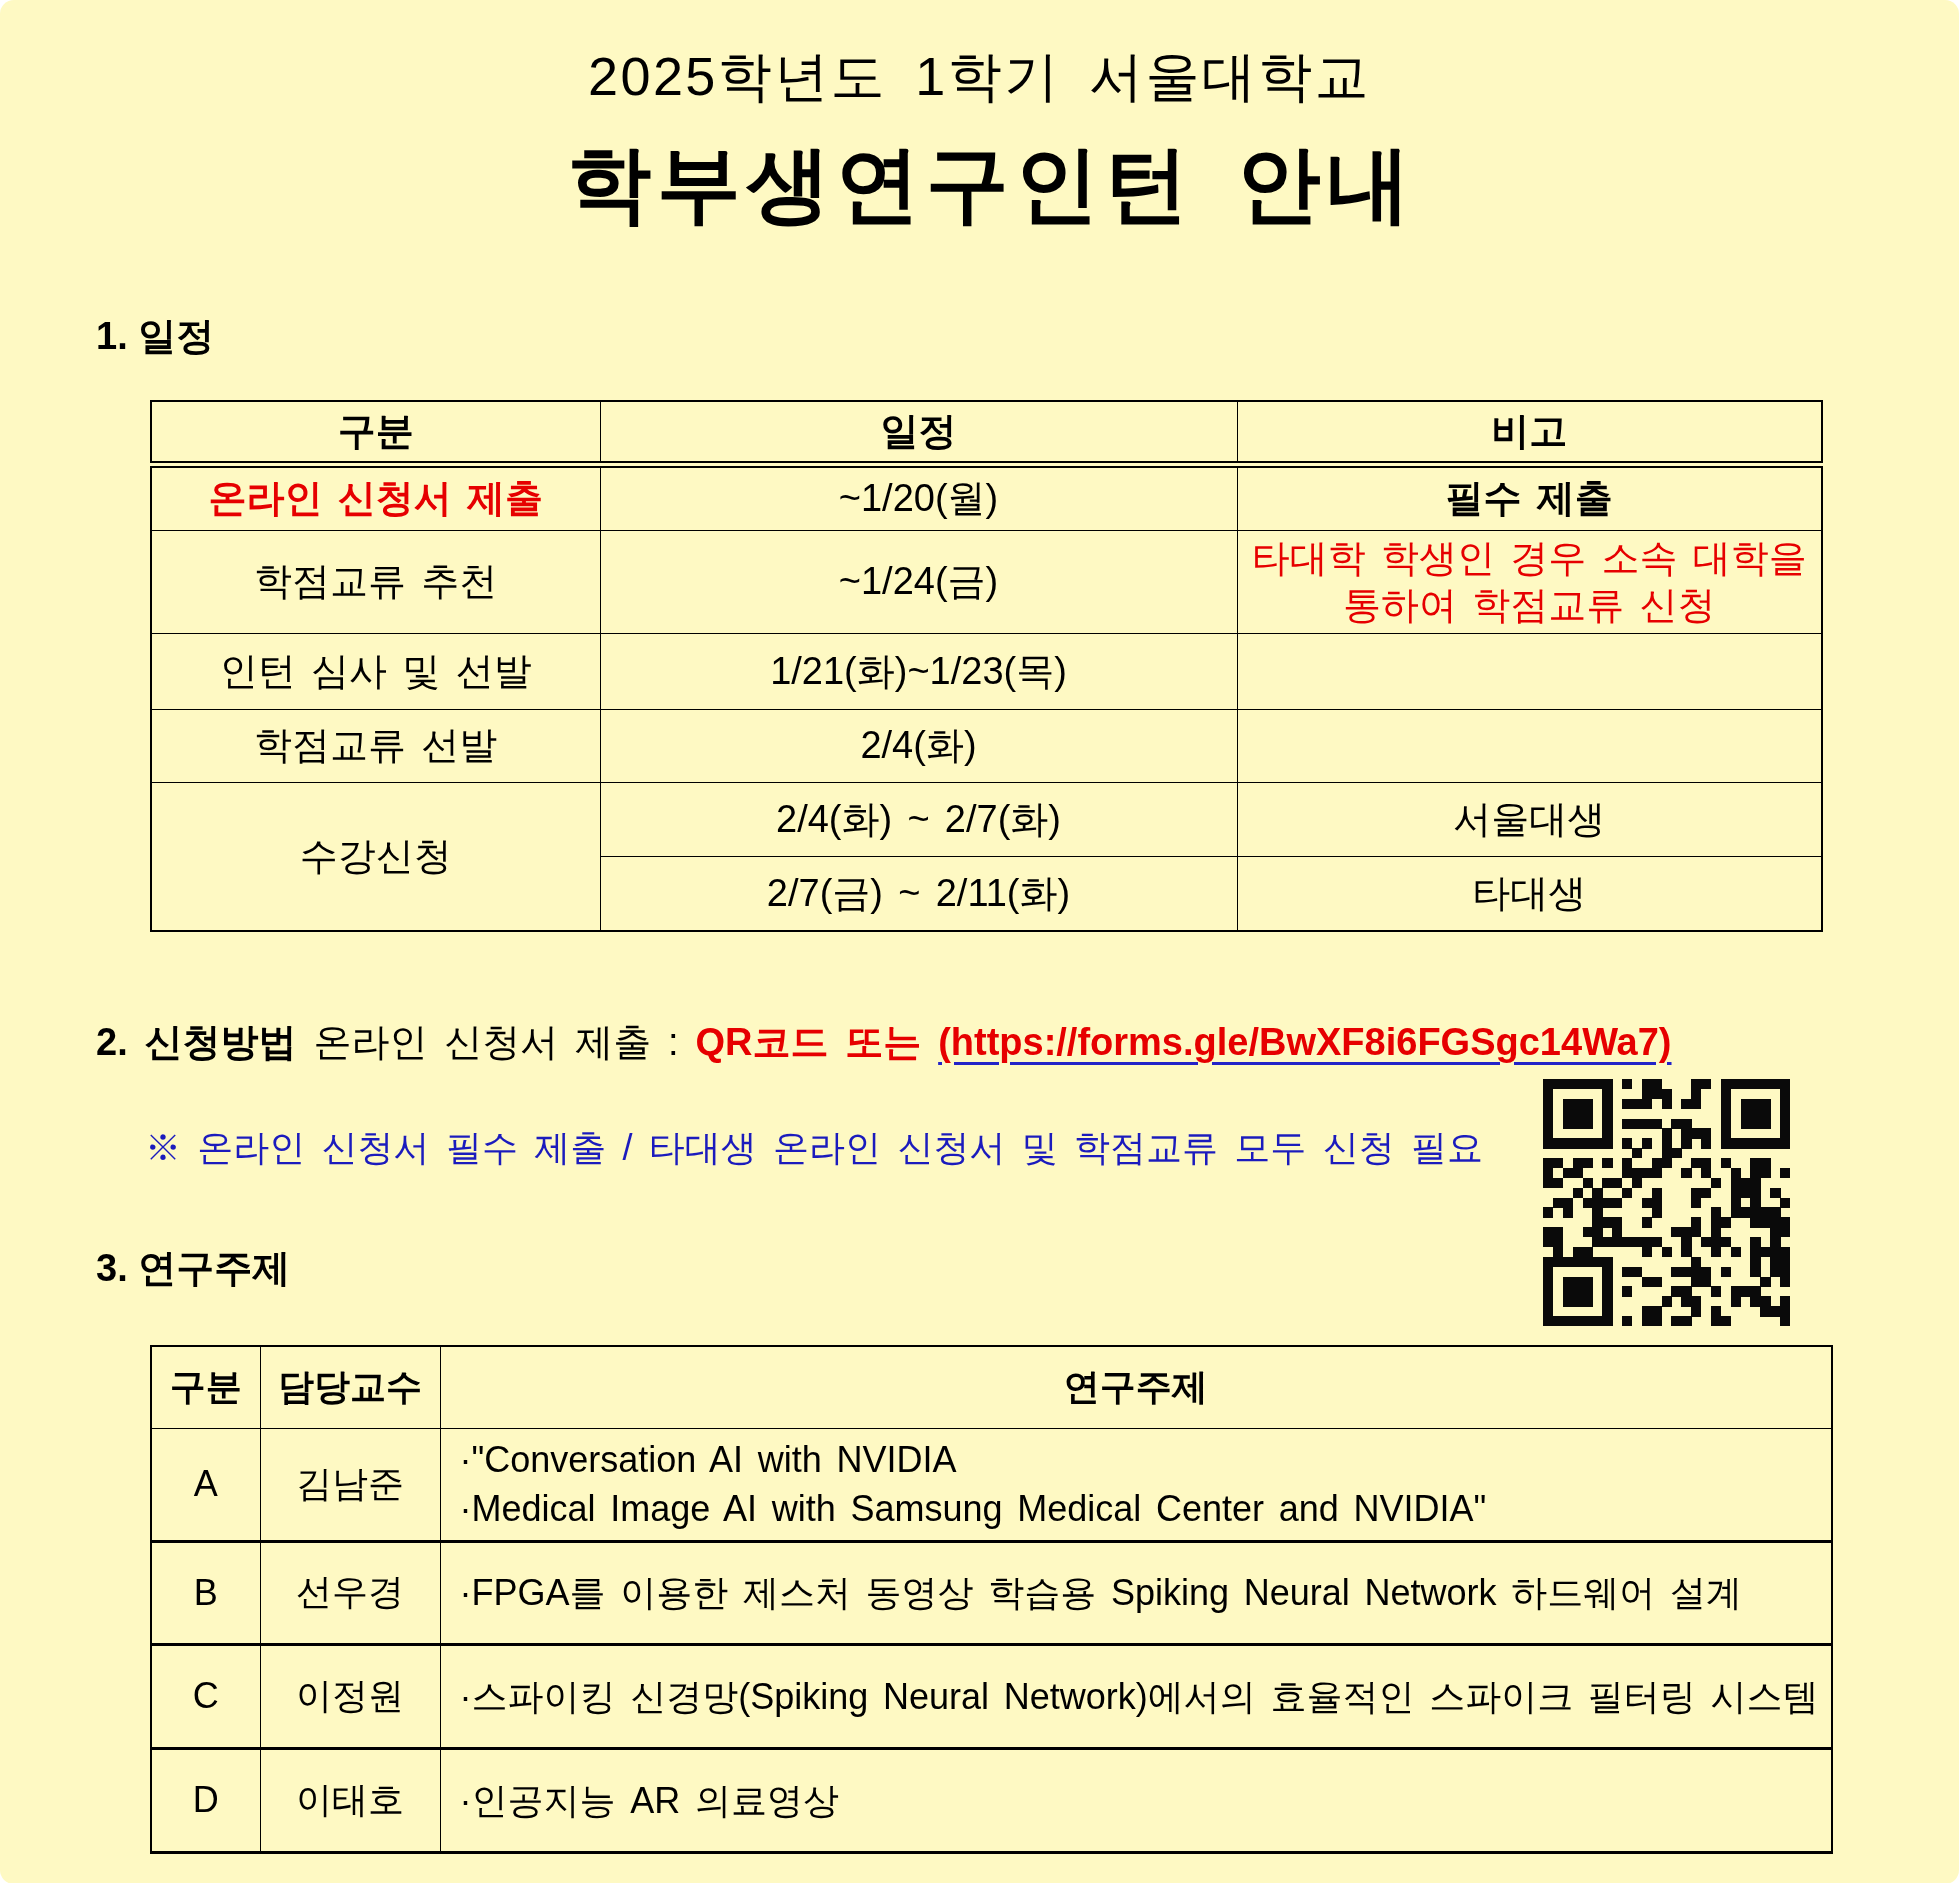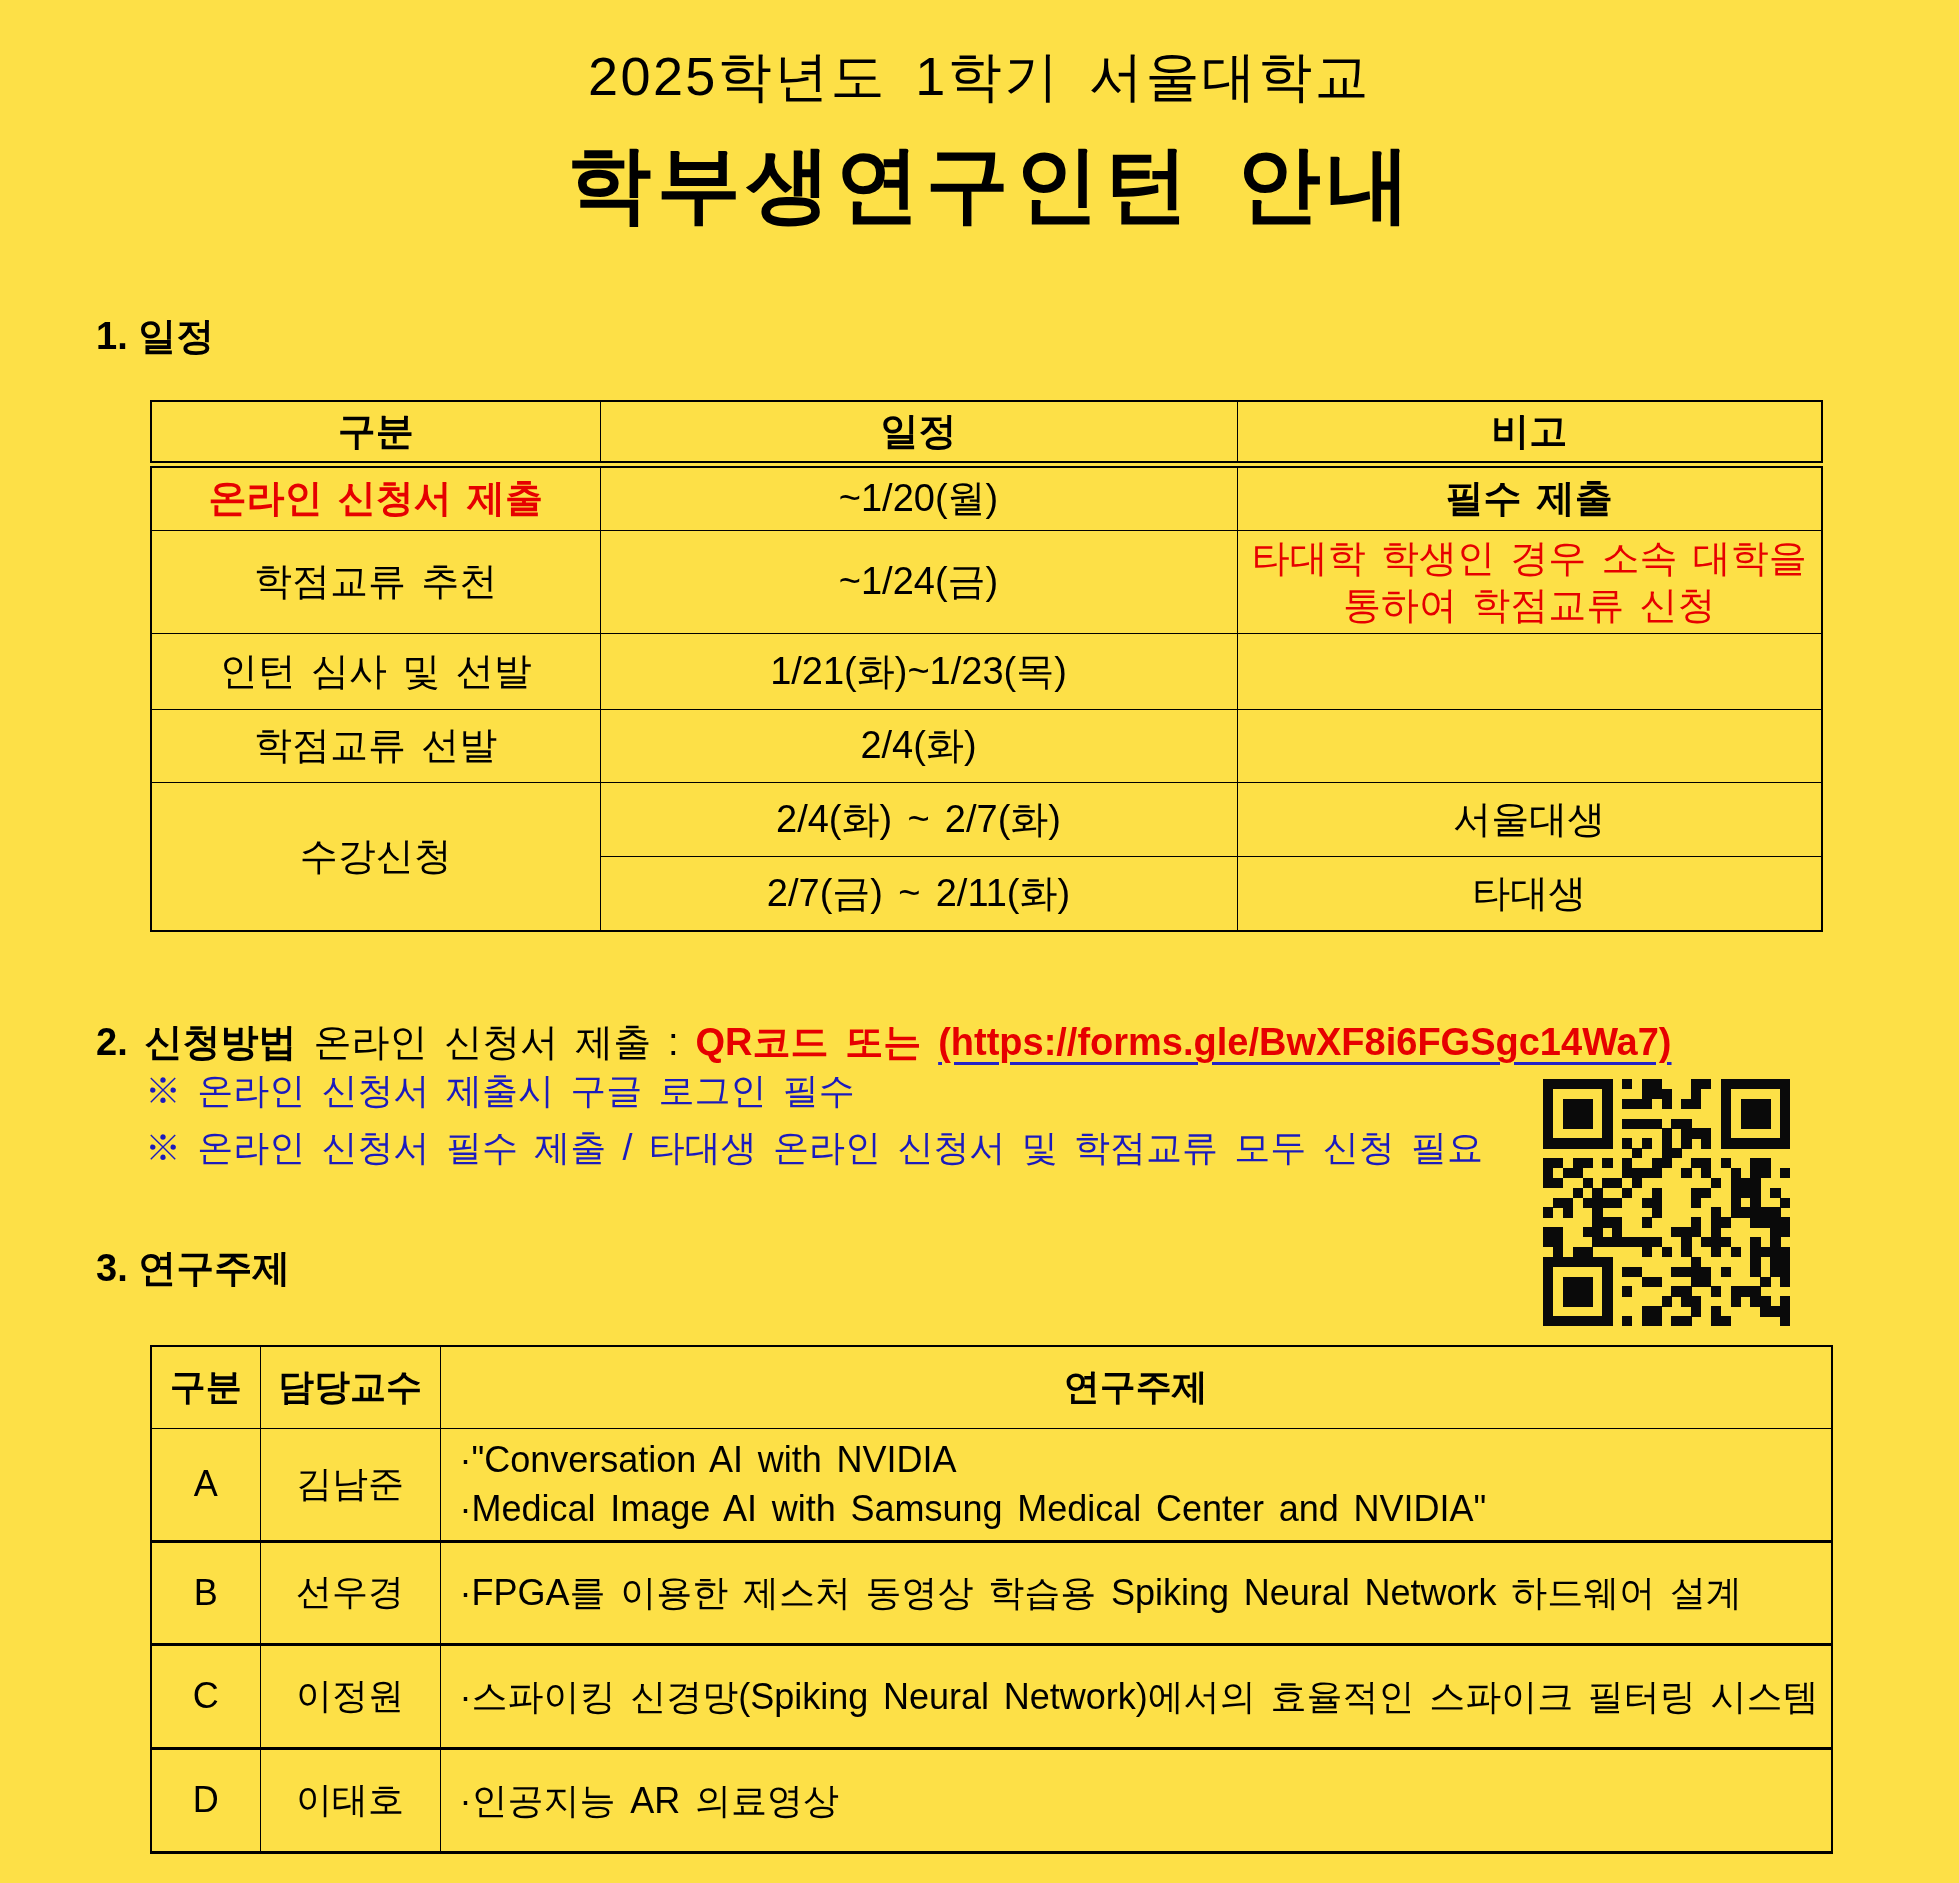--- a/index.html
+++ b/index.html
@@ -1,17 +1,17 @@
 <!DOCTYPE html>
 <html style="font-size:12.6px"><head>
 <meta charset="utf-8">
 <style>
   html,body { margin:0; padding:0; background:#ffffff; }
   body { width:1959px; height:1884px; font-family:"Liberation Sans", sans-serif; color:#000; }
-  .page { position:relative; width:1959px; height:1884px; overflow:hidden; background:#fde047; }
+  .page { position:relative; width:1959px; height:1884px; overflow:hidden; background:#fef9c3;border-radius:14px; }
 
   .doc-title-sub {
     position:absolute; top:41px; left:0; width:100%; text-align:center;
     font-size:54px; font-weight:400; letter-spacing:2.4px; word-spacing:11px; white-space:nowrap;
   }
   .doc-title-main {
     position:absolute; top:128px; left:12px; width:100%; text-align:center;
     font-size:84px; font-weight:700; letter-spacing:5.5px; word-spacing:14.2px; white-space:nowrap;
   }
 
@@ -127,21 +127,20 @@
         <td>2/7(금) ~ 2/11(화)</td>
         <td>타대생</td>
       </tr>
     </tbody>
   </table>
 
   <div class="sec2">
     <span class="lead-bold">2. 신청방법</span><span> 온라인 신청서 제출 : </span><span class="qr-or">QR코드 또는 </span><span class="url-link">(https://forms.gle/BwXF8i6FGSgc14Wa7)</span>
   </div>
 
-  <div class="note note-1">※ 온라인 신청서 제출시 구글 로그인 필수</div>
   <div class="note note-2">※ 온라인 신청서 필수 제출 / 타대생 온라인 신청서 및 학점교류 모두 신청 필요</div>
 
   <div class="qr-box">
       <svg viewBox="0 0 25 25" shape-rendering="crispEdges" fill="#0a0a0a">
         <rect x="0" y="0" width="1.04" height="1.04"></rect>
         <rect x="1" y="0" width="1.04" height="1.04"></rect>
         <rect x="2" y="0" width="1.04" height="1.04"></rect>
         <rect x="3" y="0" width="1.04" height="1.04"></rect>
         <rect x="4" y="0" width="1.04" height="1.04"></rect>
         <rect x="5" y="0" width="1.04" height="1.04"></rect>

